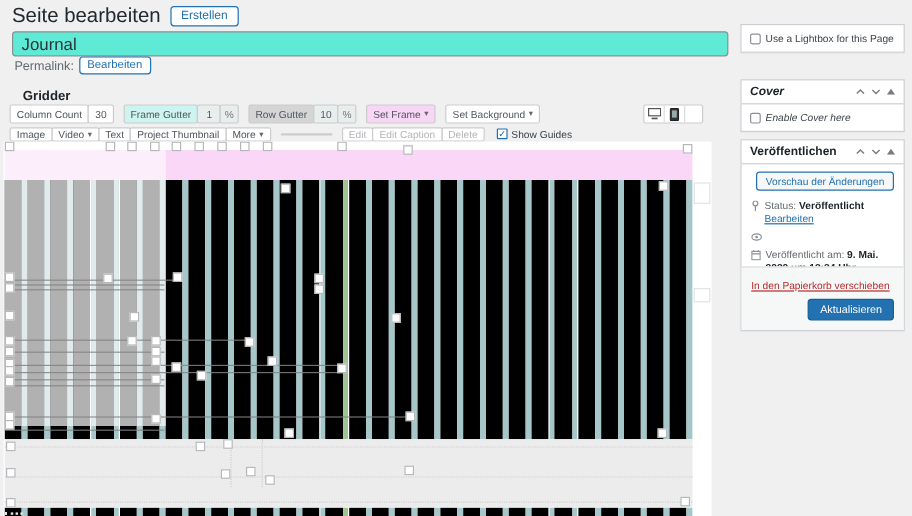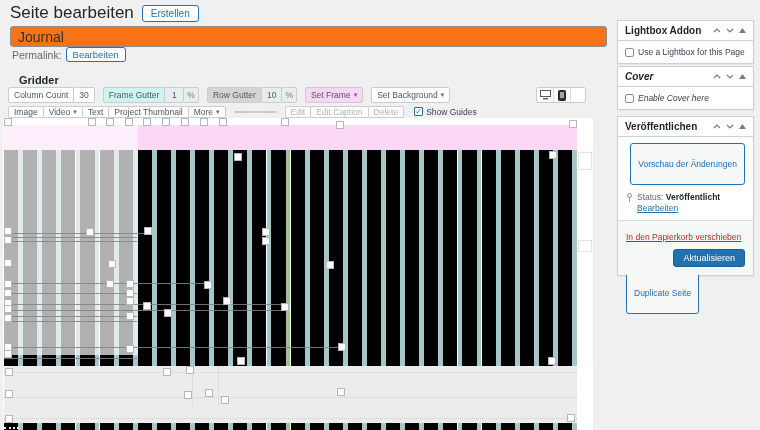--- a/index.html
+++ b/index.html
@@ -5,21 +5,21 @@
   * { margin:0; padding:0; box-sizing:border-box; }
   html,body { width:760px; height:430px; }
   body { font-family:"Liberation Sans", sans-serif; background:#f0f0f1; color:#1d2327; overflow:hidden; }
   .screen { position:relative; width:760px; height:430px; overflow:hidden; }
 
   
   .page-header { position:absolute; left:10px; top:3px; display:flex; align-items:center; gap:8px; }
   .page-header h1 { font-size:17px; font-weight:400; color:#23282d; }
   .btn-small-blue { font-size:10px; color:#2271b1; background:#fff; border:1px solid #2271b1; border-radius:3px; padding:2px 8px; cursor:pointer; font-family:inherit; }
 
-  #title-input { position:absolute; left:10px; top:26px; width:597px; height:21px; border:1px solid #8c8f94; border-radius:3px; padding:0 7px; font-size:14px; color:#2c3338; font-family:inherit; background:#f97316; }
+  #title-input { position:absolute; left:10px; top:26px; width:597px; height:21px; border:1px solid #8c8f94; border-radius:3px; padding:0 7px; font-size:14px; color:#2c3338; font-family:inherit; background:#5eead4; }
 
   .permalink-row { position:absolute; left:12px; top:47px; display:flex; align-items:center; gap:4px; font-size:10.5px; color:#646970; }
   .permalink-row a { color:#2271b1; }
   .btn-tiny { font-size:9.5px; color:#2271b1; background:#fff; border:1px solid #2271b1; border-radius:3px; padding:1px 6px; cursor:pointer; font-family:inherit; }
 
   .gridder-label { position:absolute; left:19px; top:74px; font-size:11px; font-weight:bold; color:#1d2327; }
 
   
   .toolbar { position:absolute; left:8px; display:flex; align-items:stretch; }
   .toolbar.row1 { top:87px; height:16px; }
@@ -62,21 +62,21 @@
   .panel-icons svg { display:block; cursor:pointer; }
   .panel-body { padding:6px 7px; font-size:8.5px; color:#3c434a; }
   .chk-row { display:flex; align-items:center; gap:4px; }
   .chk-box { width:9px; height:9px; border:1px solid #8c8f94; border-radius:2px; background:#fff; flex:0 0 auto; }
 
   #publish-panel { top:116px; height:160px; }
   #panel-lightbox { top:20px; }
   #panel-cover { top:66px;font-style:italic; }
   .pub-body { padding:6px 8px 0 8px; font-size:8.5px; color:#646970; }
   .preview-row { text-align:right; margin-bottom:7px; }
-  .btn-secondary { font-size:8.5px; color:#2271b1; background:#f6f7f7; border:1px solid #2271b1; border-radius:3px; padding:15px 7px; cursor:pointer; font-family:inherit; }
+  .btn-secondary { font-size:8.5px; color:#2271b1; background:#f6f7f7; border:1px solid #2271b1; border-radius:3px; padding:2px 7px; cursor:pointer; font-family:inherit; }
   .pub-row { display:flex; align-items:flex-start; gap:4px; margin-bottom:6px; line-height:1.25; }
   .pub-row svg { flex:0 0 auto; margin-top:1px; }
   .pub-strong { font-weight:bold; color:#1d2327; }
   .pub-link { color:#2271b1; text-decoration:underline; cursor:pointer; }
   .dup-row { margin:7px 0 8px 0; }
   .pub-footer { position:absolute; left:0; right:0; bottom:0; border-top:1px solid #dcdcde; background:#f6f7f7; padding:5px 8px 8px 8px; }
   .trash-link { font-size:8.5px; color:#b32d2e; text-decoration:underline; cursor:pointer; display:inline-block; margin-bottom:5px; }
   .update-row { text-align:right; }
   .btn-primary { font-size:9px; color:#fff; background:#2271b1; border:1px solid #1a5e94; border-radius:3px; padding:3px 9px; cursor:pointer; font-family:inherit; }
 </style>
@@ -379,34 +379,20 @@
       <div class="handle" style="left: 2px; top: 272px;"></div>
       <div class="handle" style="left: 181px; top: 273px;"></div>
       <div class="handle" style="left: 202px; top: 271px;"></div>
       <div class="handle" style="left: 218px; top: 278px;"></div>
       <div class="handle" style="left: 334px; top: 270px;"></div>
       <div class="handle" style="left: 2px; top: 297px;"></div>
       <div class="handle" style="left: 564px; top: 296px;"></div>
     </div>
 
   <div class="panel" id="panel-lightbox">
-    <div class="panel-header">
-      <span class="panel-title">Lightbox Addon</span>
-      <span class="panel-icons">
-        <svg width="8" height="5" viewBox="0 0 8 5">
-            <polyline points="1,4 4,1 7,4" fill="none" stroke="#787c82" stroke-width="1.2"></polyline>
-          </svg>
-        <svg width="8" height="5" viewBox="0 0 8 5">
-            <polyline points="1,1 4,4 7,1" fill="none" stroke="#787c82" stroke-width="1.2"></polyline>
-          </svg>
-        <svg width="7" height="5" viewBox="0 0 7 5">
-            <polygon points="0,5 3.5,0 7,5" fill="#787c82"></polygon>
-          </svg>
-      </span>
-    </div>
     <div class="panel-body">
       <div class="chk-row">
         <span class="chk-box"></span>
         <span>Use a Lightbox for this Page</span>
       </div>
     </div>
   </div>
 
   <div class="panel" id="panel-cover">
     <div class="panel-header">

